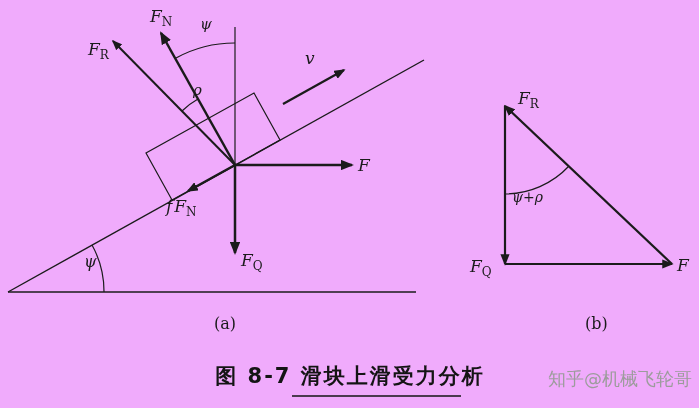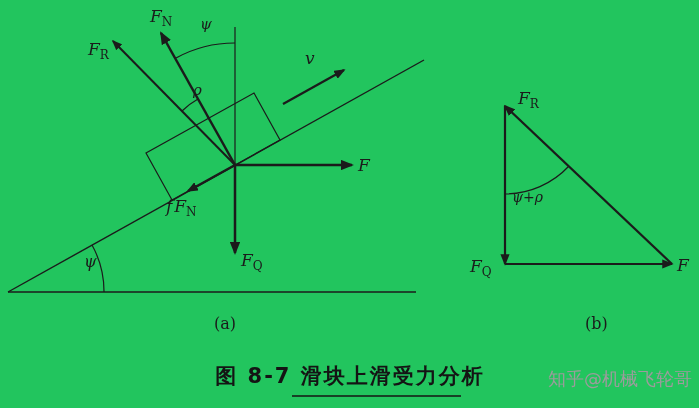--- a/index.html
+++ b/index.html
@@ -8,21 +8,21 @@
     background: #fdfdfd;
     width: 699px;
     height: 408px;
     overflow: hidden;
     font-family: "DejaVu Sans", sans-serif;
   }
   .stage {
     position: relative;
     width: 699px;
     height: 408px;
-    background: #22c55e;
+    background: #f0abfc;
   }
   svg { display: block; }
   .ink      { stroke: #1b1b1b; fill: none; }
   .thin     { stroke-width: 1.4; }
   .hair     { stroke-width: 1.2; }
   .vec      { stroke-width: 2.5; }
   .vec-md   { stroke-width: 2.2; }
   .vec-sm   { stroke-width: 2.0; }
   .arc      { stroke-width: 1.2; }
   .v-label  { font-family: "DejaVu Serif", serif; font-style: italic; font-size: 17px; fill: #1b1b1b; }

